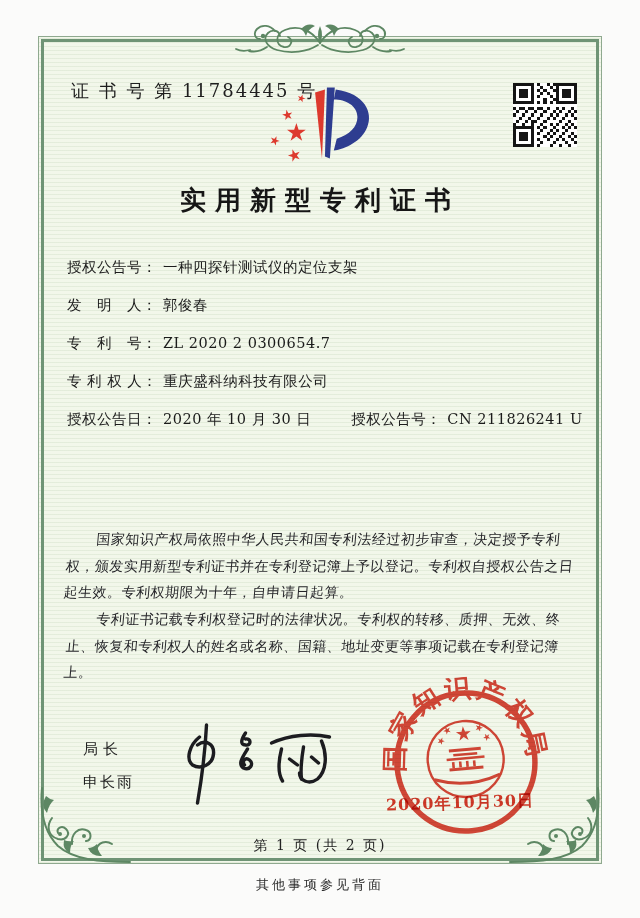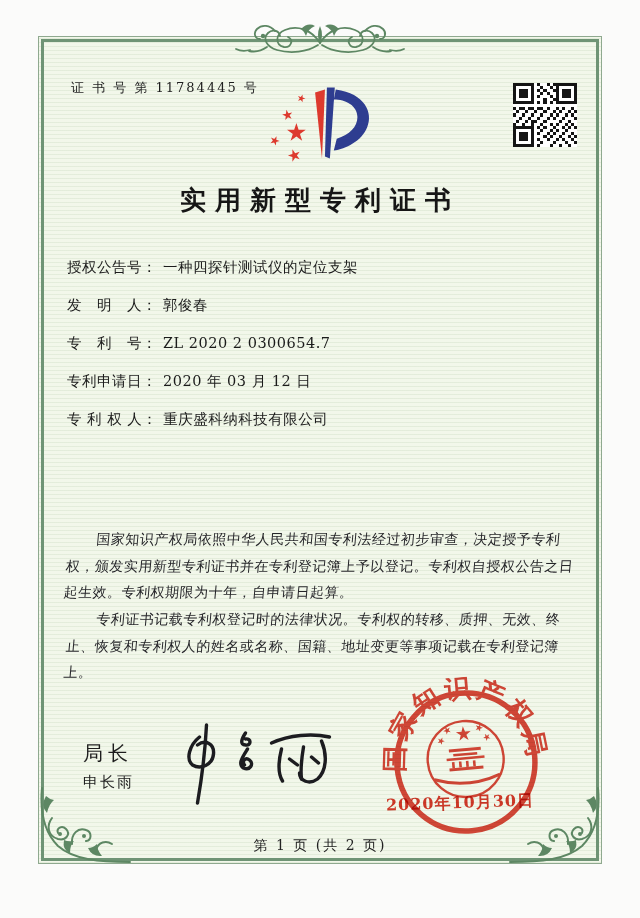--- a/index.html
+++ b/index.html
@@ -20,38 +20,38 @@
     box-sizing:border-box;
   }
   .frame::before{
     content:"";position:absolute;inset:2px;border:3px solid #6f9475;pointer-events:none;z-index:5;
   }
   .orn-top{position:absolute;top:-16px;left:50%;transform:translateX(-50%);z-index:6;}
   .corner{position:absolute;z-index:6;}
   .corner.bl{left:-1px;bottom:-2px;}
   .corner.br{right:-1px;bottom:-2px;transform:scaleX(-1);}
   
-  .cert-no{position:absolute;left:32px;top:42px;font-size:13px;letter-spacing:2px;color:#1e1e1e;}
+  .cert-no{position:absolute;left:32px;top:42px;font-size:18px;letter-spacing:2px;color:#1e1e1e;}
   .logo{position:absolute;left:218px;top:42px;}
   .qr{position:absolute;left:474px;top:46px;}
   .title{
     position:absolute;left:0;top:146px;width:100%;margin:0;text-align:center;
     font-size:26px;font-weight:bold;letter-spacing:9px;color:#161616;
   }
   
   .fields{position:absolute;left:28px;top:221px;width:512px;font-size:14.5px;color:#1b1b1b;}
   .frow{margin-bottom:19px;white-space:nowrap;}
   .flabel{letter-spacing:0.5px;}
   .fval{margin-left:6px;letter-spacing:0.5px;}
   .fval2-label{margin-left:40px;}
   
   .legal{position:absolute;left:27px;top:489px;width:514px;font-size:14px;line-height:26.5px;color:#26262a;}
   .legal p{margin:0;text-indent:2em;transform:skewX(-5deg);transform-origin:left center;letter-spacing:0.5px;}
   
-  .sig-title{position:absolute;left:44px;top:703px;font-size:20px;letter-spacing:5px;color:#1d1d1d;}
+  .sig-title{position:absolute;left:44px;top:703px;font-size:15px;letter-spacing:5px;color:#1d1d1d;}
   .sig-name{position:absolute;left:44px;top:736px;font-size:15px;letter-spacing:2px;color:#1d1d1d;}
   .handwriting{position:absolute;left:118px;top:682px;}
   
   .seal{position:absolute;left:332px;top:640px;transform:rotate(-5deg);mix-blend-mode:multiply;opacity:0.93;z-index:7;}
   .seal-date{
     position:absolute;left:347px;top:756px;font-size:16px;letter-spacing:1px;
     color:#d93a2b;font-weight:bold;transform:rotate(-2deg);z-index:8;mix-blend-mode:multiply;
   }
   
   .page-no{position:absolute;left:0;top:800px;width:100%;text-align:center;font-size:14px;letter-spacing:2px;color:#222;}
@@ -116,24 +116,24 @@
       <div class="frow">
         <span class="flabel">授权公告号：</span><span class="fval">一种四探针测试仪的定位支架</span>
       </div>
       <div class="frow">
         <span class="flabel">发　明　人：</span><span class="fval">郭俊春</span>
       </div>
       <div class="frow">
         <span class="flabel">专　利　号：</span><span class="fval">ZL 2020 2 0300654.7</span>
       </div>
       <div class="frow">
-        <span class="flabel">专利申请日：</span><span class="fval">2020 年 03 月 12 日</span>
-      </div>
-      <div class="frow">
         <span class="flabel">专 利 权 人：</span><span class="fval">重庆盛科纳科技有限公司</span>
+      </div>
+      <div class="frow">
+        <span class="flabel">授权公告日：</span><span class="fval">2020 年 10 月 30 日</span><span class="flabel fval2-label">授权公告号：</span><span class="fval">CN 211826241 U</span>
       </div>
     </div>
 
     <div class="legal">
       <p>国家知识产权局依照中华人民共和国专利法经过初步审查，决定授予专利权，颁发实用新型专利证书并在专利登记簿上予以登记。专利权自授权公告之日起生效。专利权期限为十年，自申请日起算。</p>
       <p>专利证书记载专利权登记时的法律状况。专利权的转移、质押、无效、终止、恢复和专利权人的姓名或名称、国籍、地址变更等事项记载在专利登记簿上。</p>
     </div>
 
     <div class="sig-title">局长</div>
     <div class="sig-name">申长雨</div>
@@ -206,13 +206,14 @@
         <path d="M58,80 C60,72 68,70 74,74"></path>
         <path d="M8,26 q-6,10 1,17 q2,-9 7,-13 q-5,-1 -8,-4 z" fill="#5d8763" stroke="none"></path>
         <path d="M26,70 q-2,10 6,13 q0,-8 4,-12 q-6,1 -10,-1 z" fill="#5d8763" stroke="none"></path>
         <path d="M50,78 q4,9 14,8 q-5,-6 -5,-12 q-4,4 -9,4 z" fill="#5d8763" stroke="none"></path>
         <circle cx="22" cy="64" r="2" fill="#5d8763" stroke="none"></circle>
         <circle cx="46" cy="66" r="2" fill="#5d8763" stroke="none"></circle>
       </g>
     </svg>
   </div>
 
+  <div class="back-note">其他事项参见背面</div>
 </div>
 
 </body></html>

